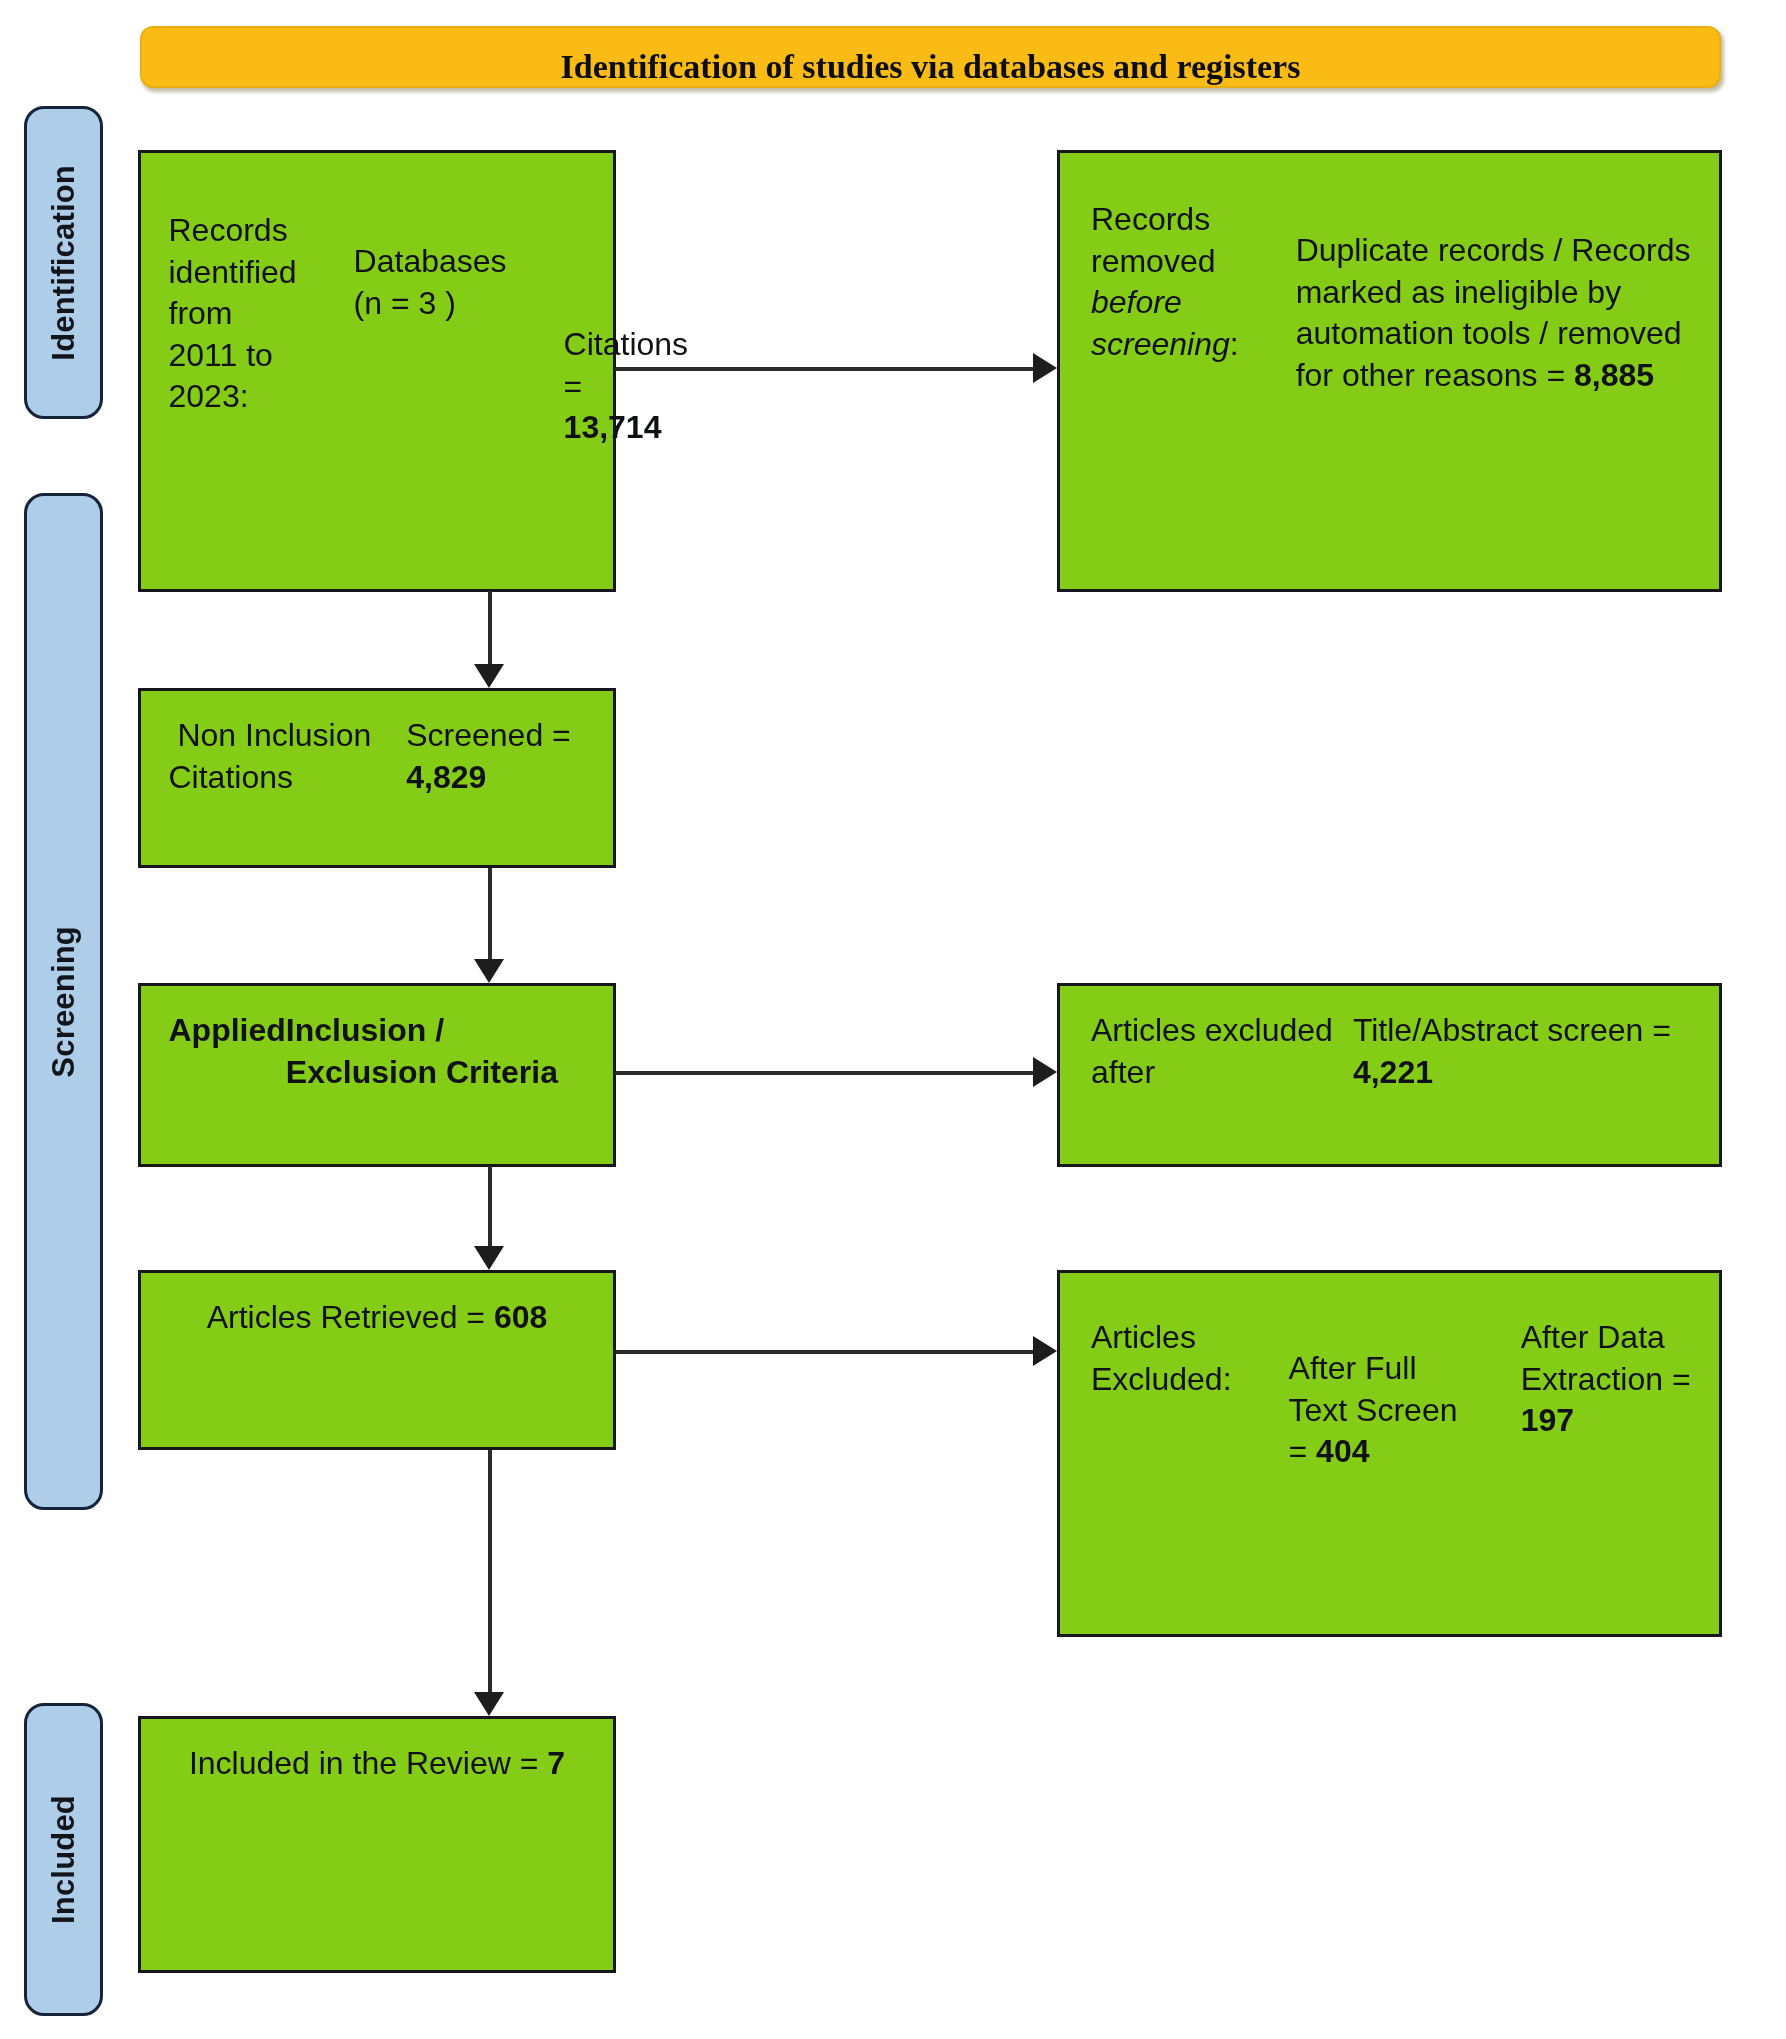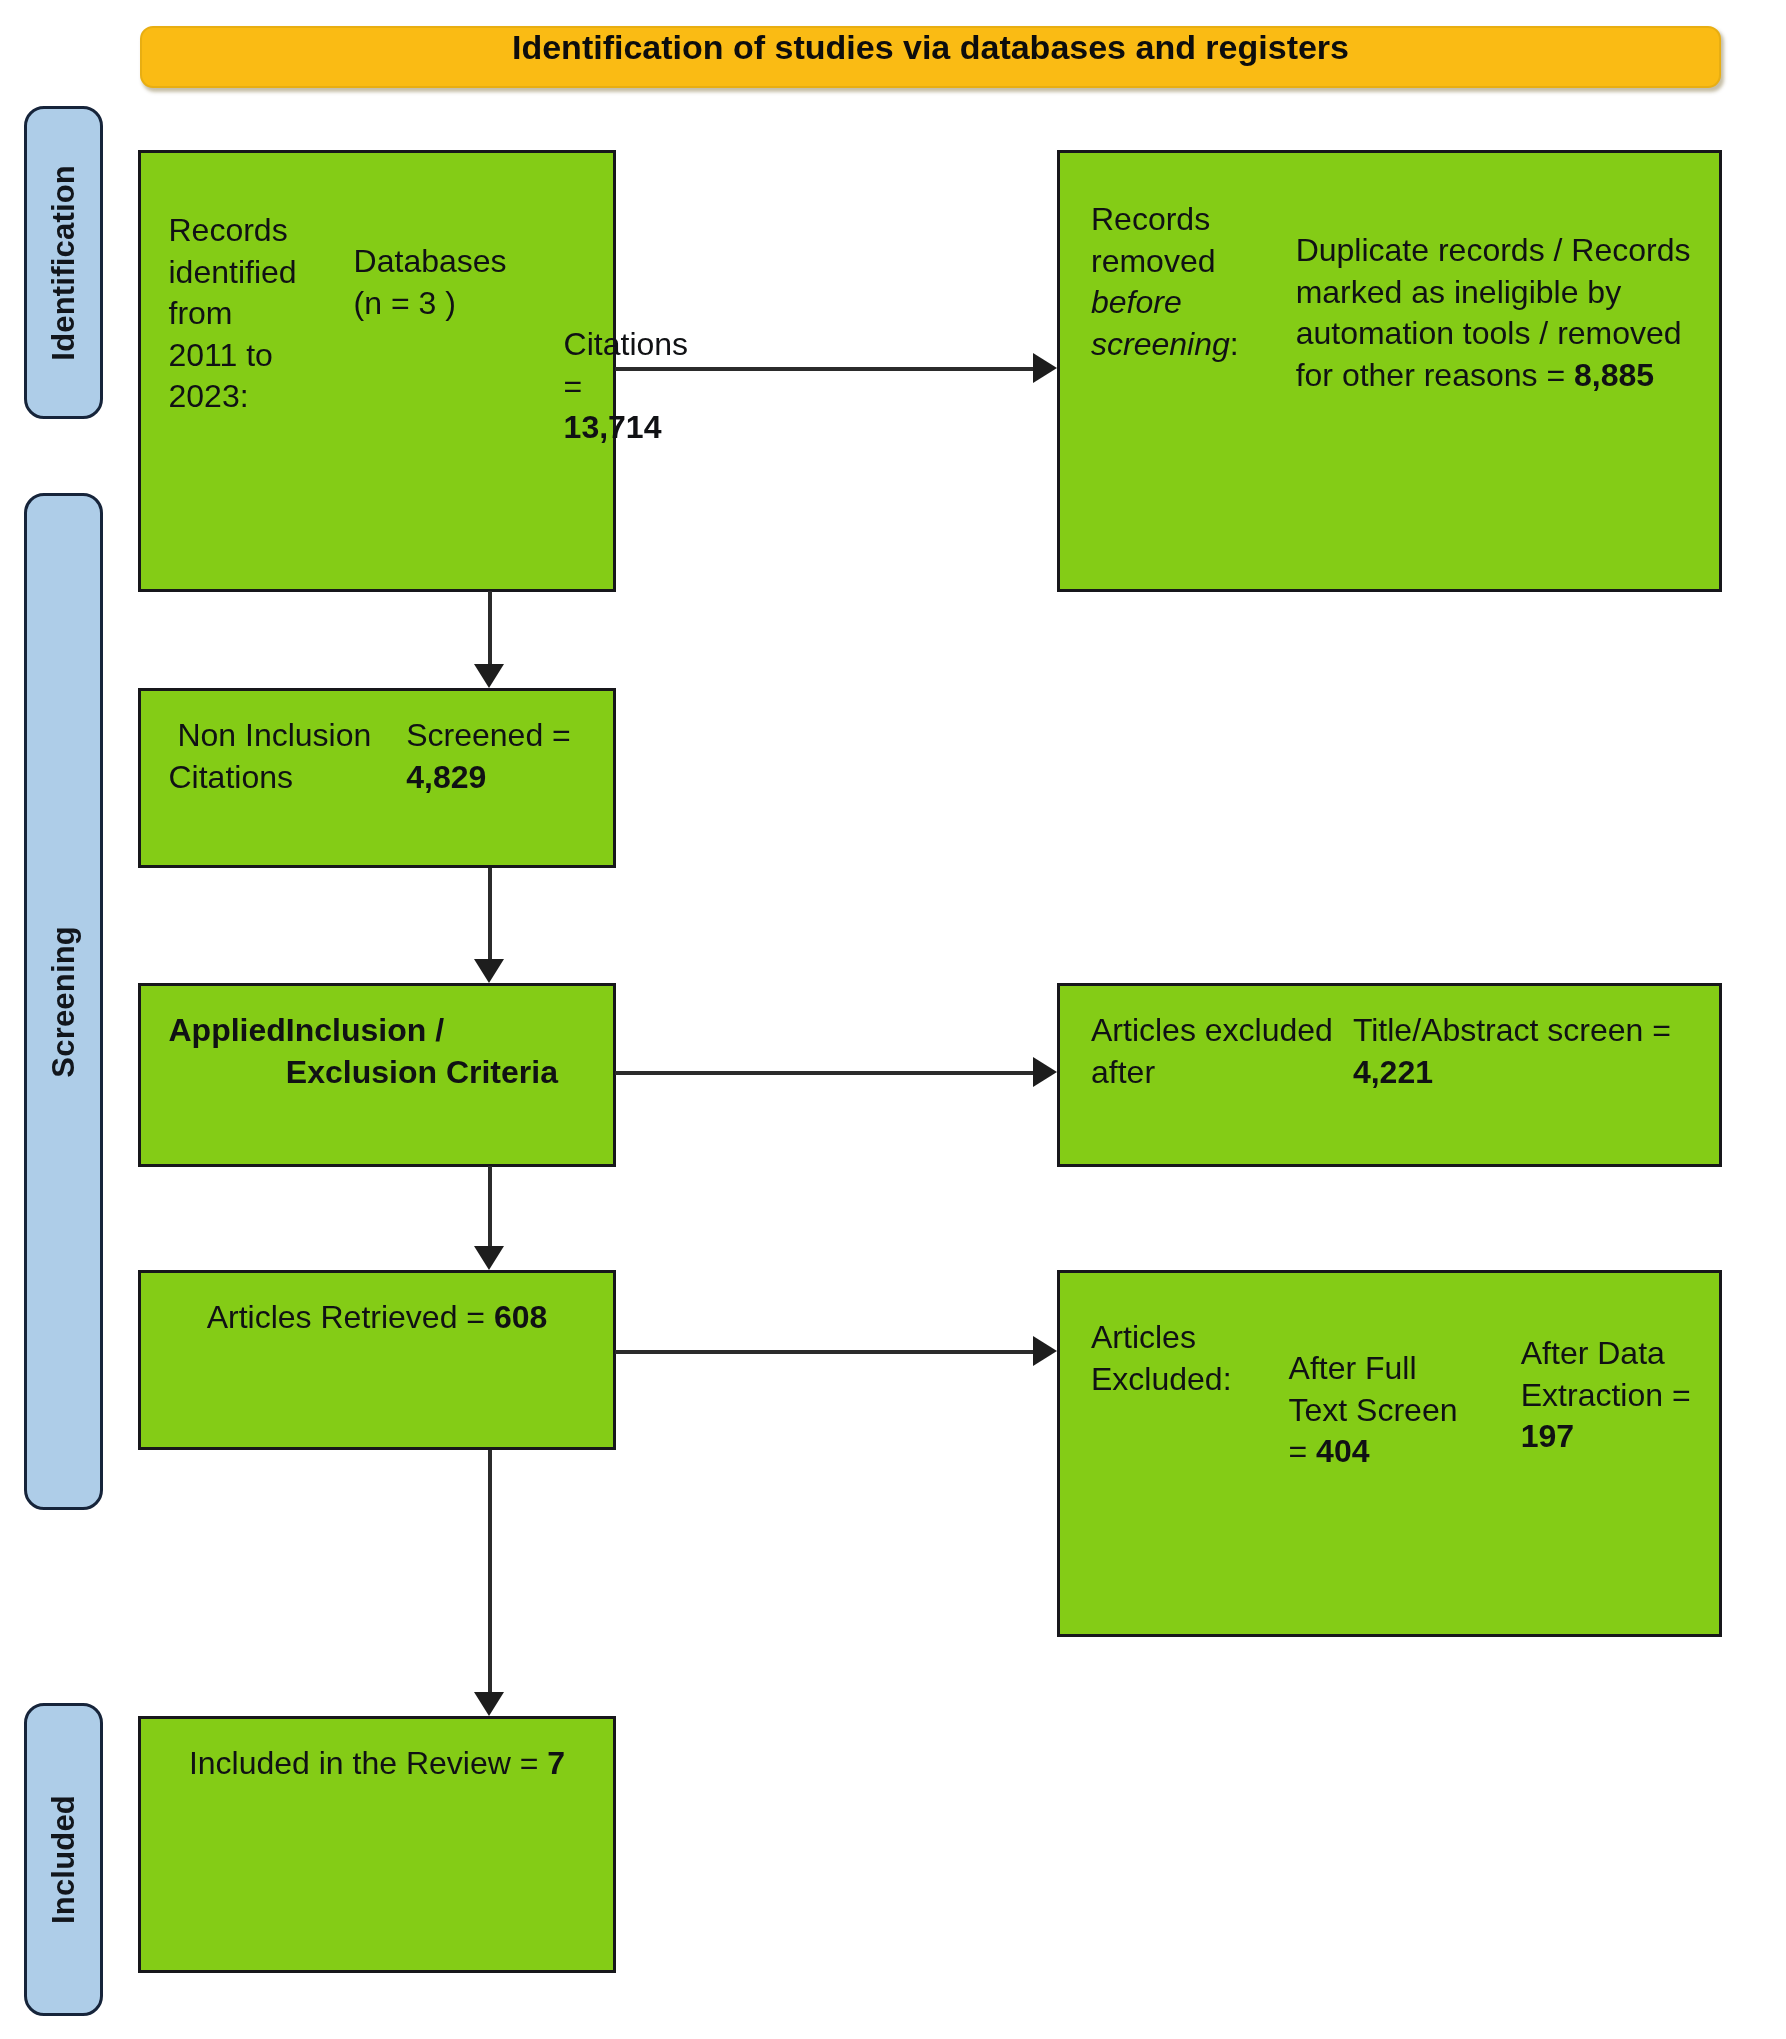--- a/index.html
+++ b/index.html
@@ -29,22 +29,23 @@
     white-space:nowrap;
   }
 
   
   .banner{
     position:absolute;
     background:#fabb14;
     border:2.8px solid #e8ae12;
     border-radius:13px;
     box-sizing:border-box;
-    display:flex;align-items:flex-start;justify-content:center;
+    display:flex;align-items:flex-end;justify-content:center;
     box-shadow:2.8px 3.7px 3.7px rgba(90,70,0,.35);
+    font-family:Liberation Serif, serif;
   }
   .banner-text{
     font-size:34px;font-weight:bold;color:#0d0d0d;
     text-align:center;white-space:nowrap;
   }
 
   
   .flow-box{
     position:absolute;
     background:#84cc16;
@@ -56,21 +57,21 @@
     justify-content:center;
   }
   .flow-box.top-align{justify-content:flex-start;}
   .line{
     font-size:32px;
     line-height:1.30;
     color:#101114;
     white-space:pre-wrap;
   }
   .line.bold{font-weight:bold;}
-  .line.indent{margin-left:57px;margin-top:16px;}
+  .line.indent{margin-left:57px;}
   .line.gap{margin-top:31px;}
   b{font-weight:bold;}
   i{font-style:italic;margin-top:40px;}
 
   
   .conn{position:absolute;}
   .conn .shaft-v{
     position:absolute;left:0;top:0;width:3.7px;background:#2b2b2b;
   }
   .conn .shaft-h{

